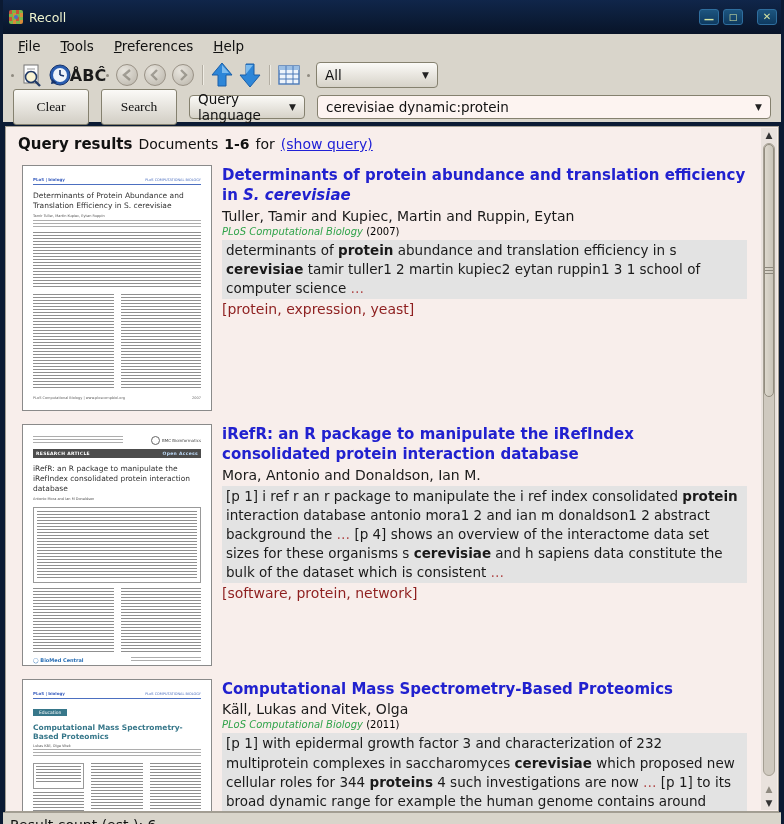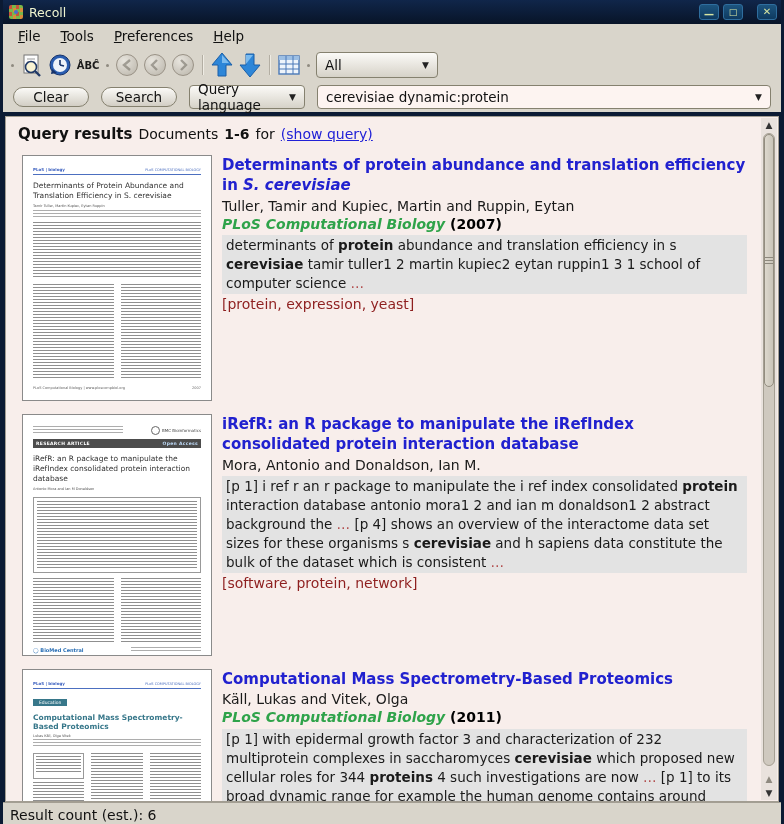--- a/index.html
+++ b/index.html
@@ -1,70 +1,70 @@
 <!DOCTYPE html>
 <html style="--title_link: #2121cf; --journal_green: #2fa34a; --keywords_red: #8e1f1f; --ellipsis_red: #b14a4a; --chrome_bg: #d9d5cb; --results_bg: #f8eeeb; --snippet_bg: #e3e3e3; --titlebar_navy: #0b1a33; --arrow_blue: #2277cc;"><head>
 <meta charset="utf-8">
 <style>
   html,body{margin:0;padding:0;background:#0b1a33;}
   *{box-sizing:border-box;font-family:"DejaVu Sans","Liberation Sans",sans-serif;}
   #window{width:784px;height:824px;background:#0b1a33;padding:0 3px 4px 3px;position:relative;overflow:hidden;}
 
   
-  .titlebar{height:24px;background:linear-gradient(#10264a,#081428);display:flex;align-items:center;padding:0 4px;}
+  .titlebar{height:34px;background:linear-gradient(#10264a,#081428);display:flex;align-items:center;padding:0 4px;}
   .app-icon{width:14px;height:14px;margin:0 6px 0 2px;background:
      conic-gradient(from 0deg,#7ab648 25%,#d88c3a 0 50%,#7ab648 0 75%,#c8533a 0);
      background-size:7px 7px;border-radius:2px;position:relative;}
   .app-icon:after{content:"";position:absolute;left:5px;top:5px;width:4px;height:4px;border-radius:50%;background:#4a6ecb;}
   .title-text{color:#eef3cf;font-size:12.5px;flex:1;}
   .winbtn{width:20px;height:16px;margin-left:4px;border-radius:3px;background:linear-gradient(#1d557f,#0e3a60);
      border:1px solid #2f6e9e;display:flex;align-items:center;justify-content:center;cursor:pointer;}
   .winbtn .glyph{color:#d7e5a2;font-size:10px;line-height:1;font-weight:bold;}
   .winbtn.min .glyph{transform:translateY(3px);}
   .winbtn.max .glyph{font-size:9px;}
   .winbtn.close{margin-left:14px;}
 
   
   .menubar{height:24px;background:#d9d5cb;display:flex;align-items:center;padding:0 6px;gap:2px;}
   .menu-item{padding:2px 9px;font-size:13.5px;color:#111;cursor:default;}
   .menu-item .ul{text-decoration:underline;}
   .toolbar{height:34px;background:#d9d5cb;display:flex;align-items:center;padding:0 4px;}
   .handle{width:3px;height:3px;border-radius:50%;background:#8f8b80;margin:0 4px;}
   .tbtn{width:28px;height:28px;display:flex;align-items:center;justify-content:center;border-radius:3px;}
   .tsep{width:1px;height:20px;background:#b3aea3;margin:0 5px;box-shadow:1px 0 0 #efece4;}
-  .abc-text{font-size:10px;font-weight:bold;color:#1a1a1a;letter-spacing:0;}
+  .abc-text{font-size:16px;font-weight:bold;color:#1a1a1a;letter-spacing:0;}
   .navcircle{width:22px;height:22px;border-radius:50%;background:radial-gradient(circle at 35% 30%,#e8e5de,#b9b4a9);
      border:1px solid #999286;display:flex;align-items:center;justify-content:center;}
   .navcircle svg{opacity:.55;}
   .combo{height:26px;border:1px solid #85816f;border-radius:4px;background:linear-gradient(#fbfaf7,#d6d2c8);
      display:flex;align-items:center;padding:0 8px;font-size:13.5px;color:#111;}
   .combo .chev{margin-left:auto;font-size:9px;color:#222;padding-left:14px;}
   .combo.all{width:122px;margin-left:2px;}
 
   .searchrow{height:30px;background:#d9d5cb;display:flex;align-items:center;padding:0 10px;gap:12px;}
-  .pushbtn{height:20px;width:76px;border:1px solid #85816f;border-radius:12px;
+  .pushbtn{height:36px;width:76px;border:1px solid #85816f;border-radius:3px;
      background:linear-gradient(#fbfaf7,#d2cec4);font-size:13.5px;color:#111;
-     display:flex;align-items:center;justify-content:center;cursor:pointer;}
+     display:flex;align-items:center;justify-content:center;cursor:pointer;font-family:Liberation Serif, serif;}
   .qlang{width:116px;height:24px;}
   .searchcombo{flex:1;height:24px;border:1px solid #85816f;border-radius:4px;background:#fdf4f1;
      display:flex;align-items:center;padding:0 8px;font-size:13.5px;color:#111;}
   .searchcombo .chev{margin-left:auto;font-size:9px;color:#222;}
 
   
   .results-frame{margin:4px 2px 0 2px;height:686px;border:1px solid #a29d92;background:#f8eeeb;position:relative;overflow:hidden;}
   .results-header{padding:8px 0 4px 12px;display:flex;align-items:baseline;gap:6px;font-size:14px;color:#111;}
   .rh-title{font-size:15px;font-weight:bold;}
   .rh-link{color:#2121d6;text-decoration:underline;cursor:pointer;}
   .results-list{position:absolute;left:0;right:17px;top:32px;bottom:0;overflow:hidden;padding:6px 6px 0 16px;}
   .entry{display:flex;gap:10px;margin-bottom:13px;}
   .entry-text{flex:1;min-width:0;padding-right:8px;}
   .r-title{color:#2121cf;font-weight:bold;font-size:15px;line-height:1.35;cursor:pointer;}
   .r-title .si{font-style:italic;}
   .r-authors{font-size:14px;color:#1a1a1a;line-height:1.3;margin-top:1px;}
-  .r-journal{font-size:14px;line-height:1.3;font-weight:bold;}
+  .r-journal{font-size:10px;line-height:1.3;}
   .r-journal .jname{color:#2fa34a;font-style:italic;}
   .r-snippet{background:#e3e3e3;font-size:13.5px;color:#1a1a1a;line-height:1.42;padding:1px 4px;margin-top:2px;}
   .r-snippet .sb{font-weight:bold;}
   .r-snippet .se{color:#b14a4a;}
   .r-keywords{color:#8e1f1f;font-size:14px;margin-top:2px;}
 
   
   .thumb{width:190px;flex:0 0 190px;background:#fff;border:1px solid #8a8a8a;padding:11px 10px;overflow:hidden;cursor:pointer;}
   .lines{background-image:repeating-linear-gradient(#8f8f8f 0 1px,transparent 1px 3px);}
   .lines-lt{background-image:repeating-linear-gradient(#adadad 0 1px,transparent 1px 3px);}

